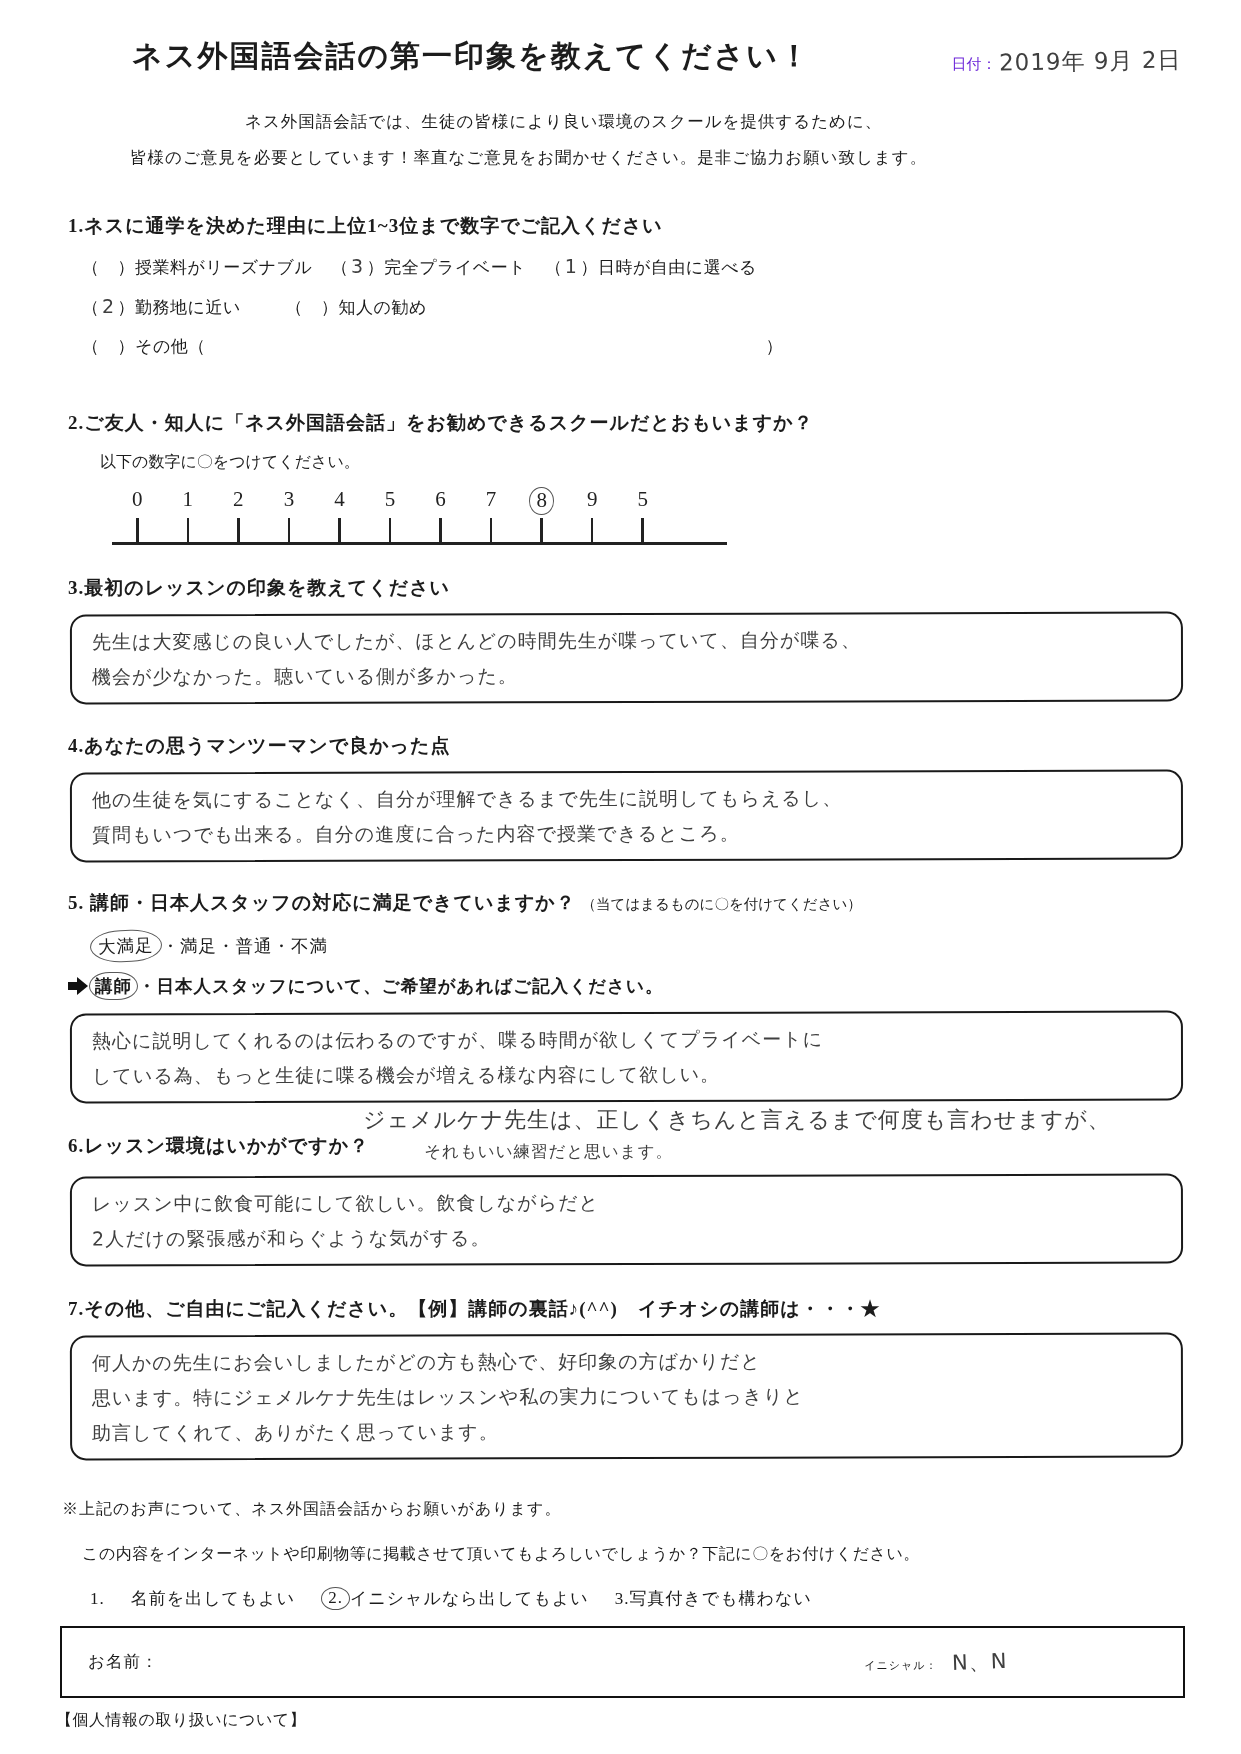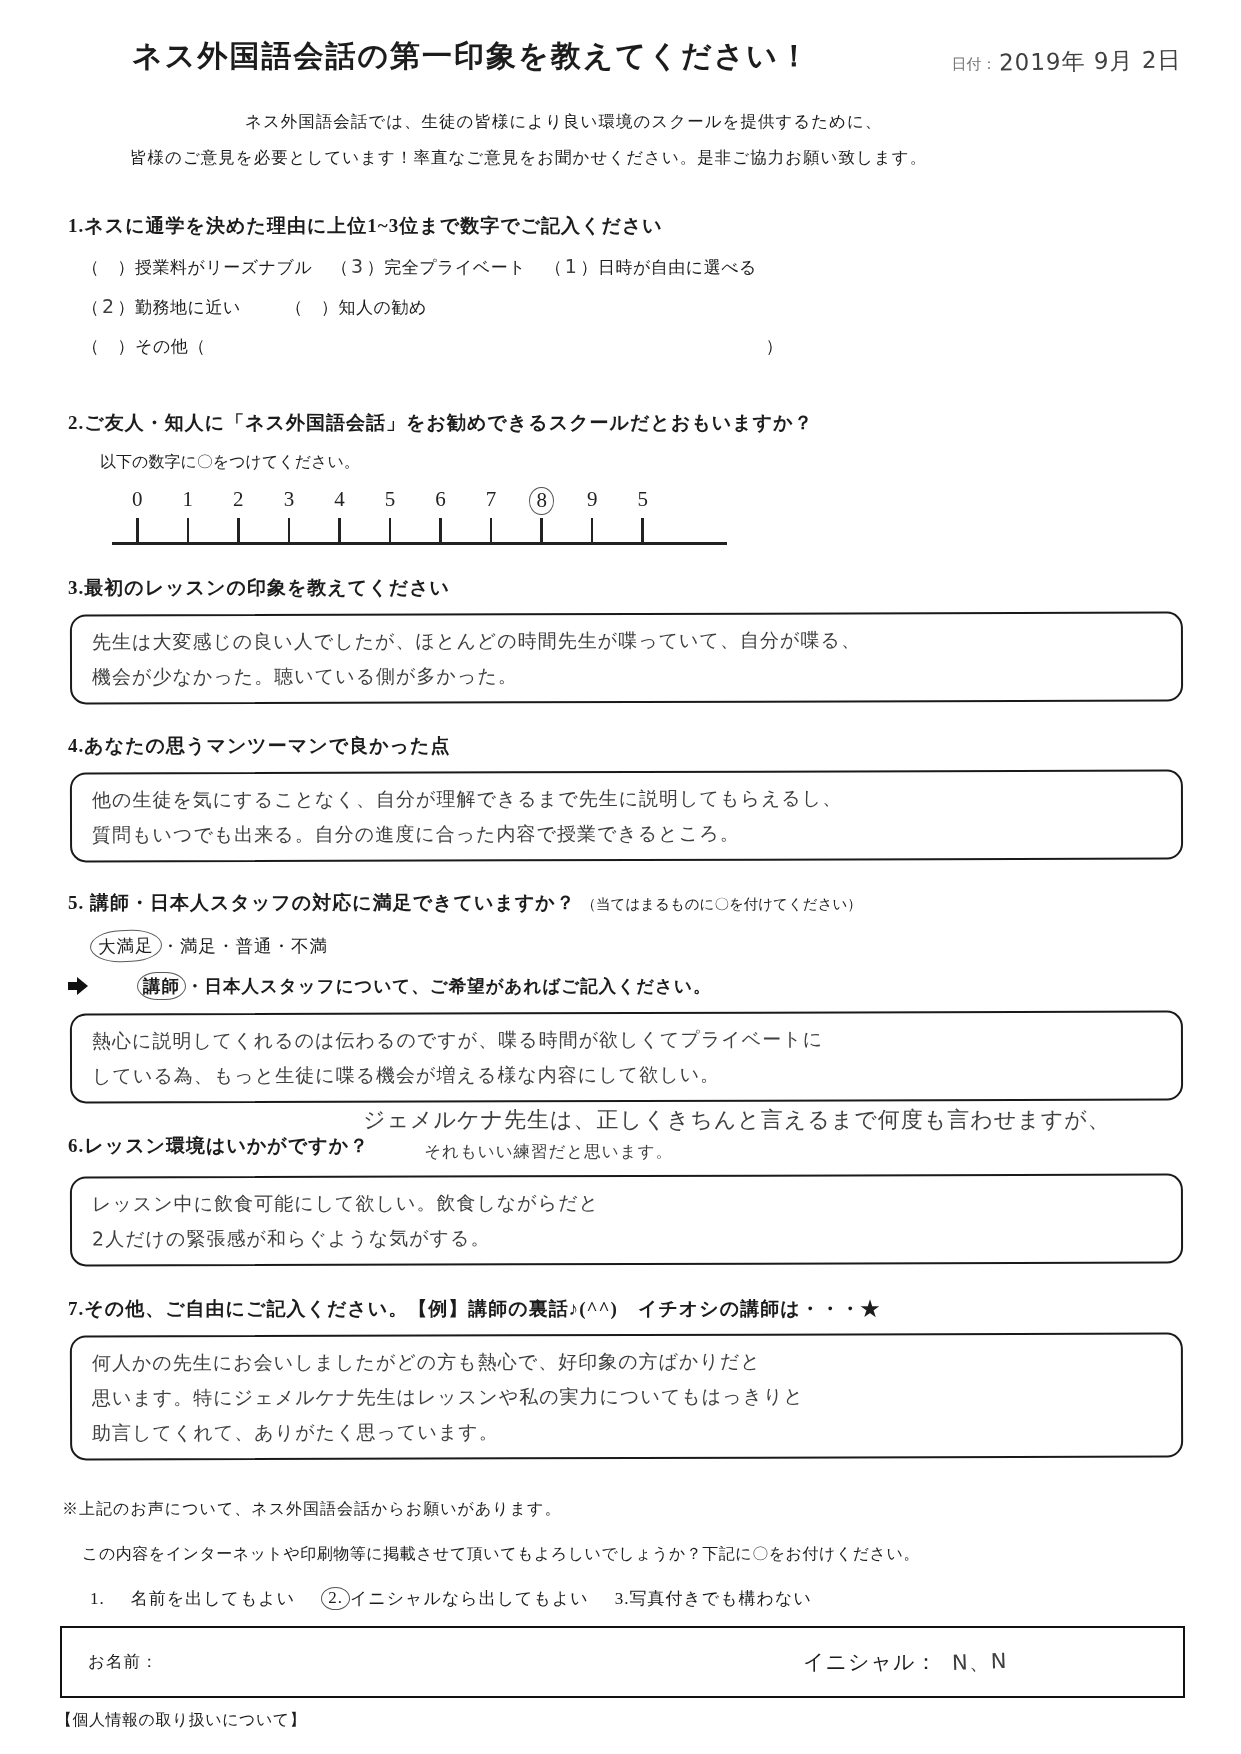--- a/index.html
+++ b/index.html
@@ -9,21 +9,21 @@
   
   .printed{font-family:"Liberation Serif","DejaVu Serif",serif;}
 
   
   .hand{font-family:"DejaVu Sans",sans-serif;color:#3f3f3f;letter-spacing:1px;}
 
   
   .title-row{display:flex;align-items:flex-start;}
   .doc-title{font-size:30px;font-weight:bold;letter-spacing:2px;margin-left:72px;white-space:nowrap;}
   .date-area{margin-left:auto;margin-right:4px;padding-top:10px;white-space:nowrap;display:flex;align-items:baseline;}
-  .date-label{font-size:15px;color:#737373;}
+  .date-label{font-size:15px;color:#6d28d9;}
   .date-value{font-size:23px;transform:rotate(-1deg);display:inline-block;margin-left:2px;}
 
   .intro1{margin:34px 0 0 185px;font-size:16.5px;letter-spacing:1px;}
   .intro2{margin:14px 0 0 70px;font-size:16.5px;letter-spacing:1px;}
 
   
   .q-title{font-size:19px;font-weight:bold;letter-spacing:1px;}
   .q-note{font-size:14.5px;font-weight:normal;letter-spacing:0;}
 
   
@@ -57,35 +57,35 @@
   .q6{margin-left:8px;}
   .q7{margin-top:30px;margin-left:8px;}
 
   
   .q5-choices{margin:14px 0 0 22px;font-size:17.5px;letter-spacing:1px;}
   .circle-word{display:inline-block;border:1.8px solid #595959;border-radius:50% / 58%;padding:3px 7px;transform:rotate(-2deg);}
   .q5-subline{margin:10px 0 0 0px;font-size:17.5px;font-weight:bold;letter-spacing:1px;display:flex;align-items:center;}
   .arrow-icon{display:inline-flex;align-items:center;margin-right:1px;}
   .arrow-bar{width:9px;height:8px;background:#111;}
   .arrow-head{width:0;height:0;border-top:9px solid transparent;border-bottom:9px solid transparent;border-left:11px solid #111;}
-  .circle-word2{display:inline-block;border:1.8px solid #595959;border-radius:50% / 60%;padding:1px 5px;margin-left:48px;}
+  .circle-word2{display:inline-block;border:1.8px solid #595959;border-radius:50% / 60%;padding:1px 5px;}
 
   .annotation1{margin:4px 0 0 295px;font-size:22px;line-height:1.25;white-space:nowrap;}
   .q6-row{display:flex;align-items:flex-start;margin-top:0px;}
   .annotation2{margin-left:55px;font-size:16.5px;margin-top:8px;white-space:nowrap;}
 
   
   .foot-note{margin:40px 0 16px 2px;font-size:16px;letter-spacing:1px;}
   .foot-permission{margin:24px 0 0 22px;font-size:16px;letter-spacing:0.5px;}
   .foot-options{margin:22px 0 0 30px;font-size:17px;letter-spacing:1px;display:flex;align-items:center;white-space:nowrap;}
   .foot-opt-gap{display:inline-block;width:26px;}
   .name-box{margin-top:16px;border:2.5px solid #111;height:72px;display:flex;align-items:center;padding:0 26px;box-sizing:border-box;}
   .name-label{font-size:16.5px;letter-spacing:1px;}
   .initial-group{margin-left:auto;margin-right:150px;display:flex;align-items:baseline;}
-  .initial-label{font-size:21px;letter-spacing:1px;}
+  .initial-label{font-size:11px;letter-spacing:1px;}
   .initial-value{font-size:21px;margin-left:14px;transform:rotate(-2deg);display:inline-block;}
   .privacy-header{margin:12px 0 0 0;font-size:16px;letter-spacing:0.5px;margin-left:-4px;}
   .privacy-text{margin:26px 0 0 0;font-size:14.5px;letter-spacing:0.5px;color:#2a2a2a;}
 </style>
 </head>
 <body>
 
 <div class="page">
 
   <div class="title-row">

